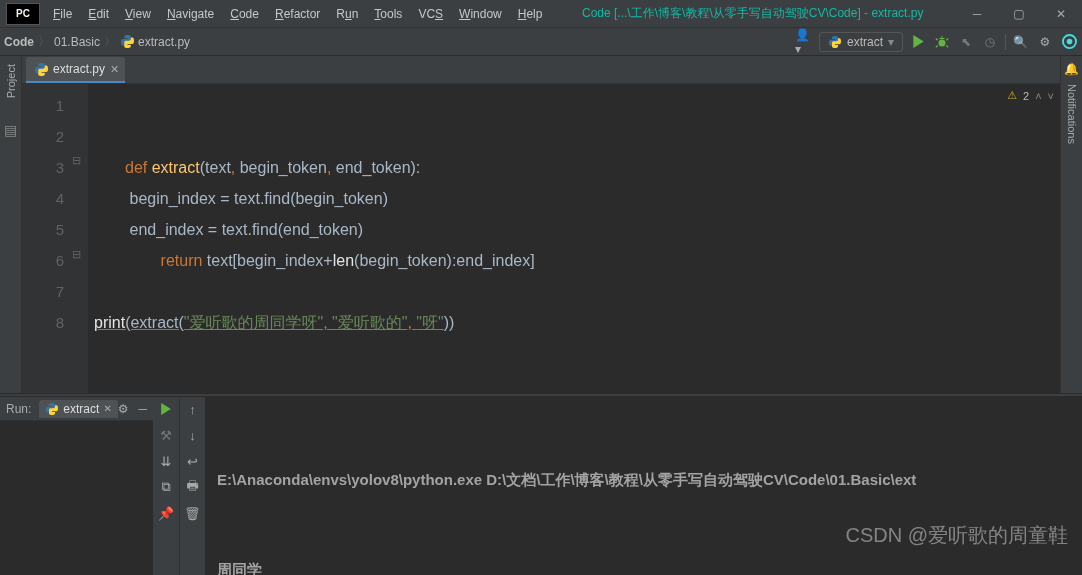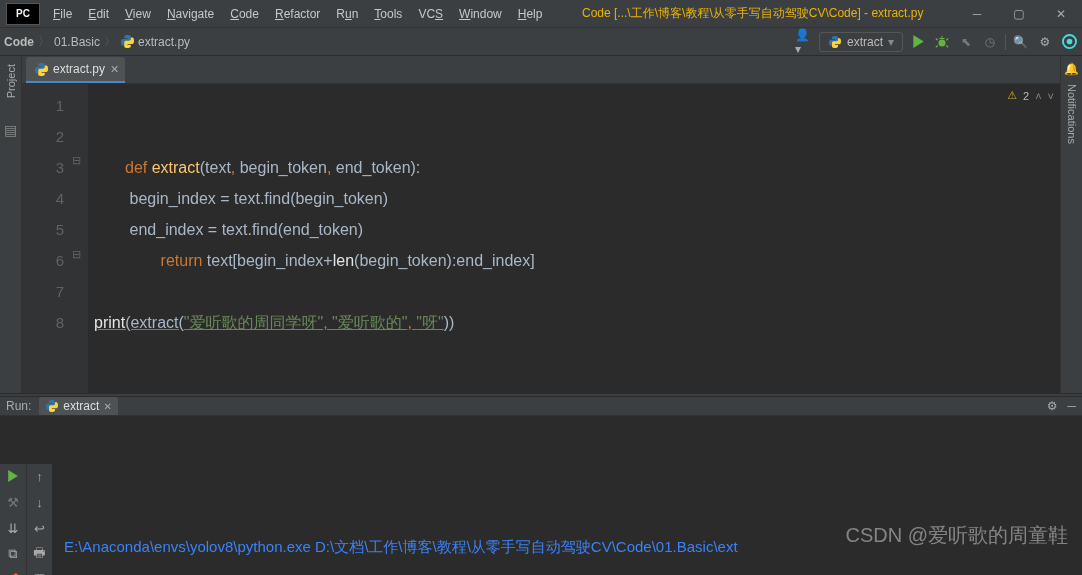--- a/index.html
+++ b/index.html
@@ -2,21 +2,21 @@
 <html><head>
 <meta charset="utf-8">
 <style>
 * { margin:0; padding:0; box-sizing:border-box; font-family:"Segoe UI",Arial,sans-serif; }
 body { background:#2b2b2b; color:#bbb; width:1082px; height:575px; overflow:hidden; font-size:12px; position:relative; }
 .titlebar { height:28px; background:#3c3f41; display:flex; align-items:center; border-bottom:1px solid #323232; }
 .pc-logo { width:34px; height:22px; margin:0 6px; display:flex; align-items:center; justify-content:center; background:#000; font-size:10px; font-weight:bold; color:#f3f3f3; border:1px solid #555; }
 .menu { display:flex; gap:2px; }
 .menu-item { padding:3px 7px; color:#c7c7c7; cursor:pointer; }
 .menu-item u { text-decoration:underline; }
-.title-text { flex:1; text-align:center; color:#eab308; font-size:12px; }
+.title-text { flex:1; text-align:center; color:#14b8a6; font-size:12px; }
 .win-btns { display:flex; }
 .win-btn { width:42px; height:28px; display:flex; align-items:center; justify-content:center; color:#aaa; cursor:pointer; }
 .navbar { height:28px; background:#3c3f41; display:flex; align-items:center; border-bottom:1px solid #2b2b2b; padding:0 4px; }
 .crumbs { display:flex; align-items:center; gap:4px; font-size:12px; color:#bbb; }
 .crumb-sep { color:#666; }
 .py-icon-mini { display:inline-flex; width:14px; height:14px; align-items:center; justify-content:center; }
 .nav-right { margin-left:auto; display:flex; align-items:center; gap:6px; }
 .runconf { background:#3c3f41; border:1px solid #555; border-radius:3px; padding:2px 8px; display:flex; align-items:center; gap:5px; font-size:12px; color:#bbb; }
 .tb-icon { width:18px; height:18px; display:flex; align-items:center; justify-content:center; cursor:pointer; }
 .run-green { color:#62b543; }
@@ -39,32 +39,32 @@
 .builtin { color:#e5e5e5; }
 .str { color:#6a8759; }
 .comma { color:#cc7832; }
 .underline { text-decoration:underline; text-decoration-color:#6a8759; }
 .insp { position:absolute; top:5px; right:6px; display:flex; align-items:center; gap:6px; font-size:11px; color:#888; }
 .insp .warn { color:#bbb; }
 .rightgutter { width:22px; background:#3c3f41; border-left:1px solid #323232; display:flex; flex-direction:column; align-items:center; padding-top:6px; }
 .rightgutter .vtab { writing-mode:vertical-rl; font-size:11px; color:#aaa; padding:4px 2px; cursor:pointer; }
 .bell { font-size:12px; color:#c75450; margin-bottom:4px; }
 .splitter { height:4px; background:#3c3f41; cursor:ns-resize; border-top:1px solid #2b2b2b; border-bottom:1px solid #2b2b2b;}
-.runpanel { height:178px; background:#2b2b2b; display:flex; flex-direction:column;gap:48px; }
+.runpanel { height:178px; background:#2b2b2b; display:flex; flex-direction:row; }
 .run-header { height:24px; background:#3c3f41; display:flex; align-items:center; padding:0 6px; border-bottom:1px solid #323232; }
 .run-header .title { font-size:12px; color:#aaa; margin-right:8px; }
 .runtab { display:flex; align-items:center; gap:4px; padding:2px 6px; background:#4e5254; border-radius:3px 3px 0 0; font-size:12px; color:#ddd; }
 .runtab .close { color:#aaa; font-size:10px; cursor:pointer; }
 .run-header-right { margin-left:auto; display:flex; gap:10px; color:#aaa; }
 .run-body { flex:1; display:flex; }
 .run-left { width:26px; background:#3c3f41; display:flex; flex-direction:column; align-items:center; padding-top:4px; gap:10px; }
 .run-left2 { width:26px; background:#3c3f41; display:flex; flex-direction:column; align-items:center; padding-top:4px; gap:10px; border-left:1px solid #323232; }
 .run-tool { width:16px; height:16px; display:flex; align-items:center; justify-content:center; color:#aaa; cursor:pointer; font-size:13px; }
 .console { flex:1; font-family:Consolas,monospace; font-size:15px; padding:8px 12px; color:#bbb; line-height:30px; white-space:pre-wrap; }
-.console .out { color:#3b82f6; }
+.console .out { color:#a3a3a3;font-weight:bold; }
 .watermark { position:absolute; right:14px; bottom:26px; color:rgba(220,220,220,0.5); font-size:20px; font-family:"Microsoft YaHei",sans-serif; pointer-events:none; }
 svg { display:block; }
 </style>
 </head>
 <body>
 
 <div class="titlebar">
   <div class="pc-logo">PC</div>
   <div class="menu">
     <div class="menu-item"><u>F</u>ile</div>

